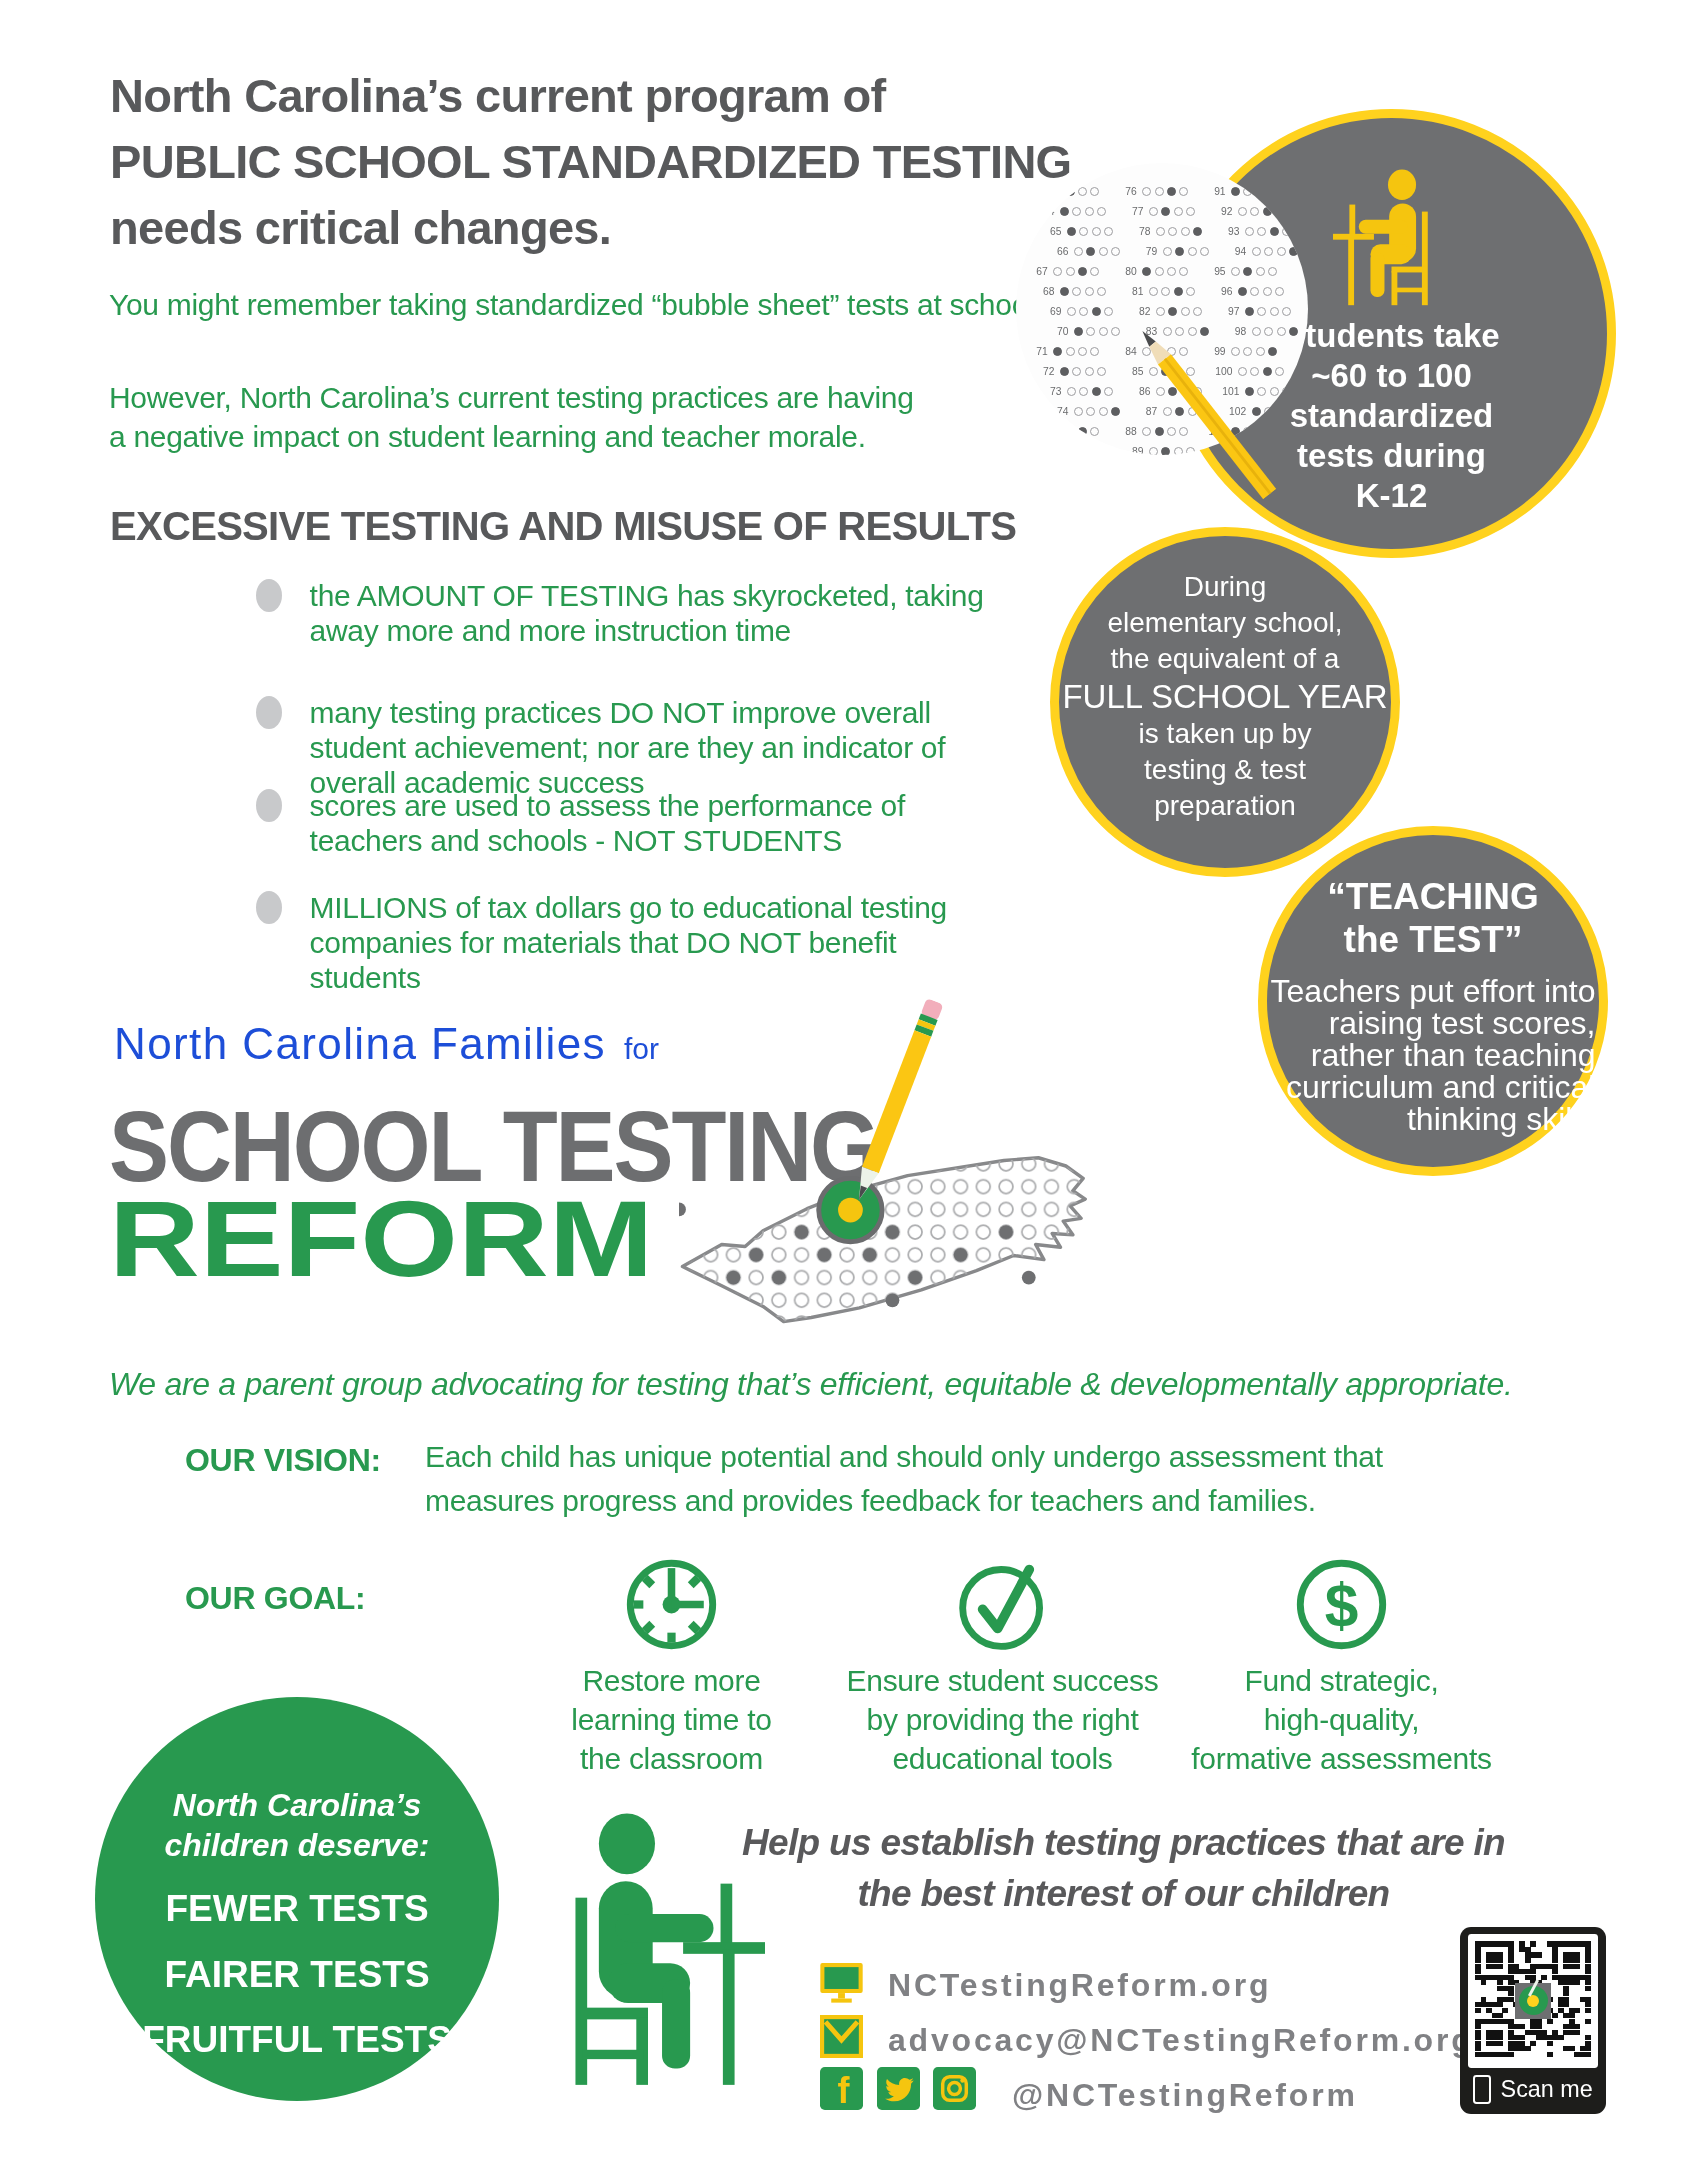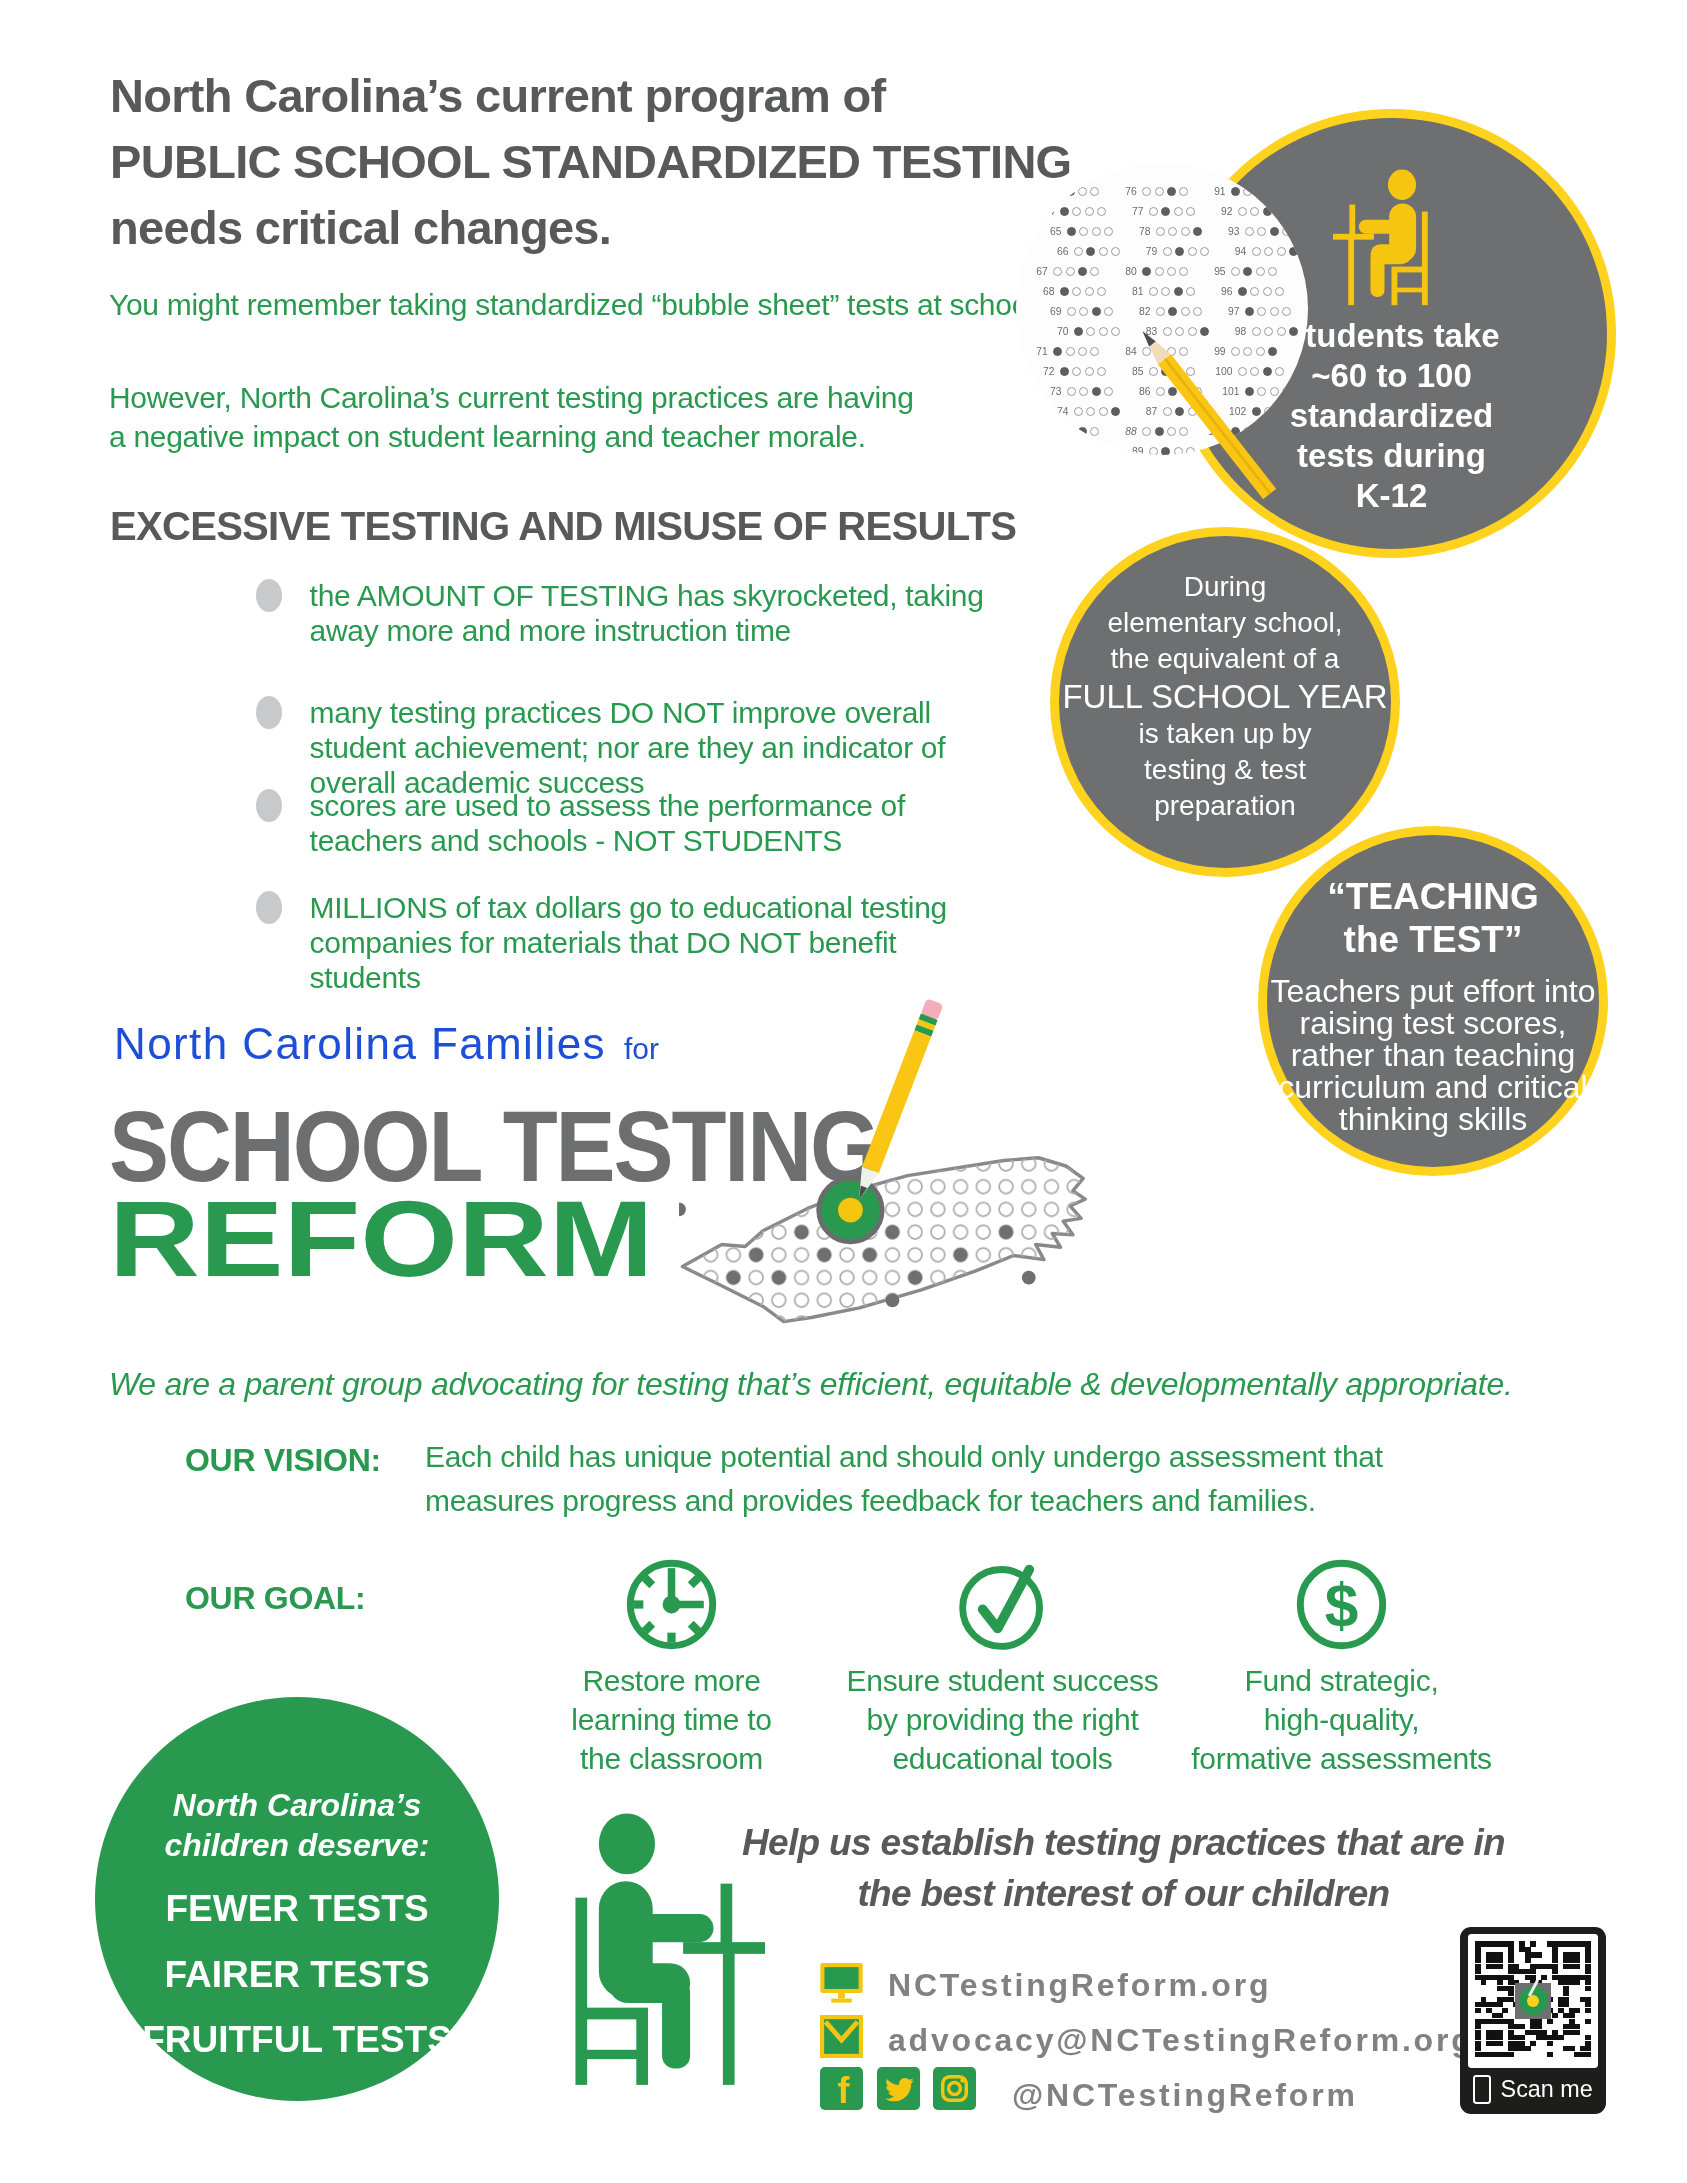--- a/index.html
+++ b/index.html
@@ -17,21 +17,21 @@
   .bullet-text{width:682px;font-size:30px;line-height:35px;color:#28994F;letter-spacing:-0.3px;}
 
   
   .stat-circle{border-radius:50%;background:#6E6F71;border:9.6px solid #FFD21E;box-sizing:border-box;
                color:#fff;text-align:center;display:flex;flex-direction:column;align-items:center;}
   #circle-students{left:1167px;top:109px;width:449px;height:449px;z-index:1;padding-top:43px;}
   .students-line{font-size:33px;font-weight:bold;line-height:40px;}
   #circle-elementary{left:1050px;top:527px;width:350px;height:350px;z-index:3;padding-top:33px;}
   .elem-line{font-size:28px;line-height:36px;}
   .elem-bold{font-size:33px;font-weight:normal;line-height:39px;}
-  #circle-teaching{left:1258px;top:826px;width:350px;height:350px;z-index:4;padding-top:40px;}
+  #circle-teaching{left:1258px;top:826px;width:350px;height:350px;z-index:4;padding-top:40px;text-align:right;}
   .teach-title{font-size:37px;font-weight:bold;line-height:43px;}
   .teach-line{font-size:32px;line-height:32px;}
   .teach-body{margin-top:13.8px;}
 
   
   #photo-circle{left:1016px;top:163px;width:292px;height:292px;border-radius:50%;background:#fdfdfd;
                 overflow:hidden;z-index:2;}
   #bubble-rows{position:absolute;left:12.4px;top:18px;}
   .bubble-row{display:flex;gap:18px;height:20px;align-items:center;white-space:nowrap;}
   .bubble-group{display:inline-flex;align-items:center;gap:3.4px;}
@@ -416,21 +416,21 @@
             <span class="bubble"></span>
           </span>
           <span class="bubble-group">
             <span class="bubble-num">102</span>
             <span class="bubble filled"></span>
             <span class="bubble"></span>
             <span class="bubble"></span>
             <span class="bubble"></span>
           </span>
         </div>
-        <div class="bubble-row" style="margin-left: 0px; font-style: italic;">
+        <div class="bubble-row" style="margin-left: 0px;">
           <span class="bubble-group">
             <span class="bubble-num">75</span>
             <span class="bubble"></span>
             <span class="bubble"></span>
             <span class="bubble filled"></span>
             <span class="bubble"></span>
           </span>
           <span class="bubble-group">
             <span class="bubble-num">88</span>
             <span class="bubble"></span>

